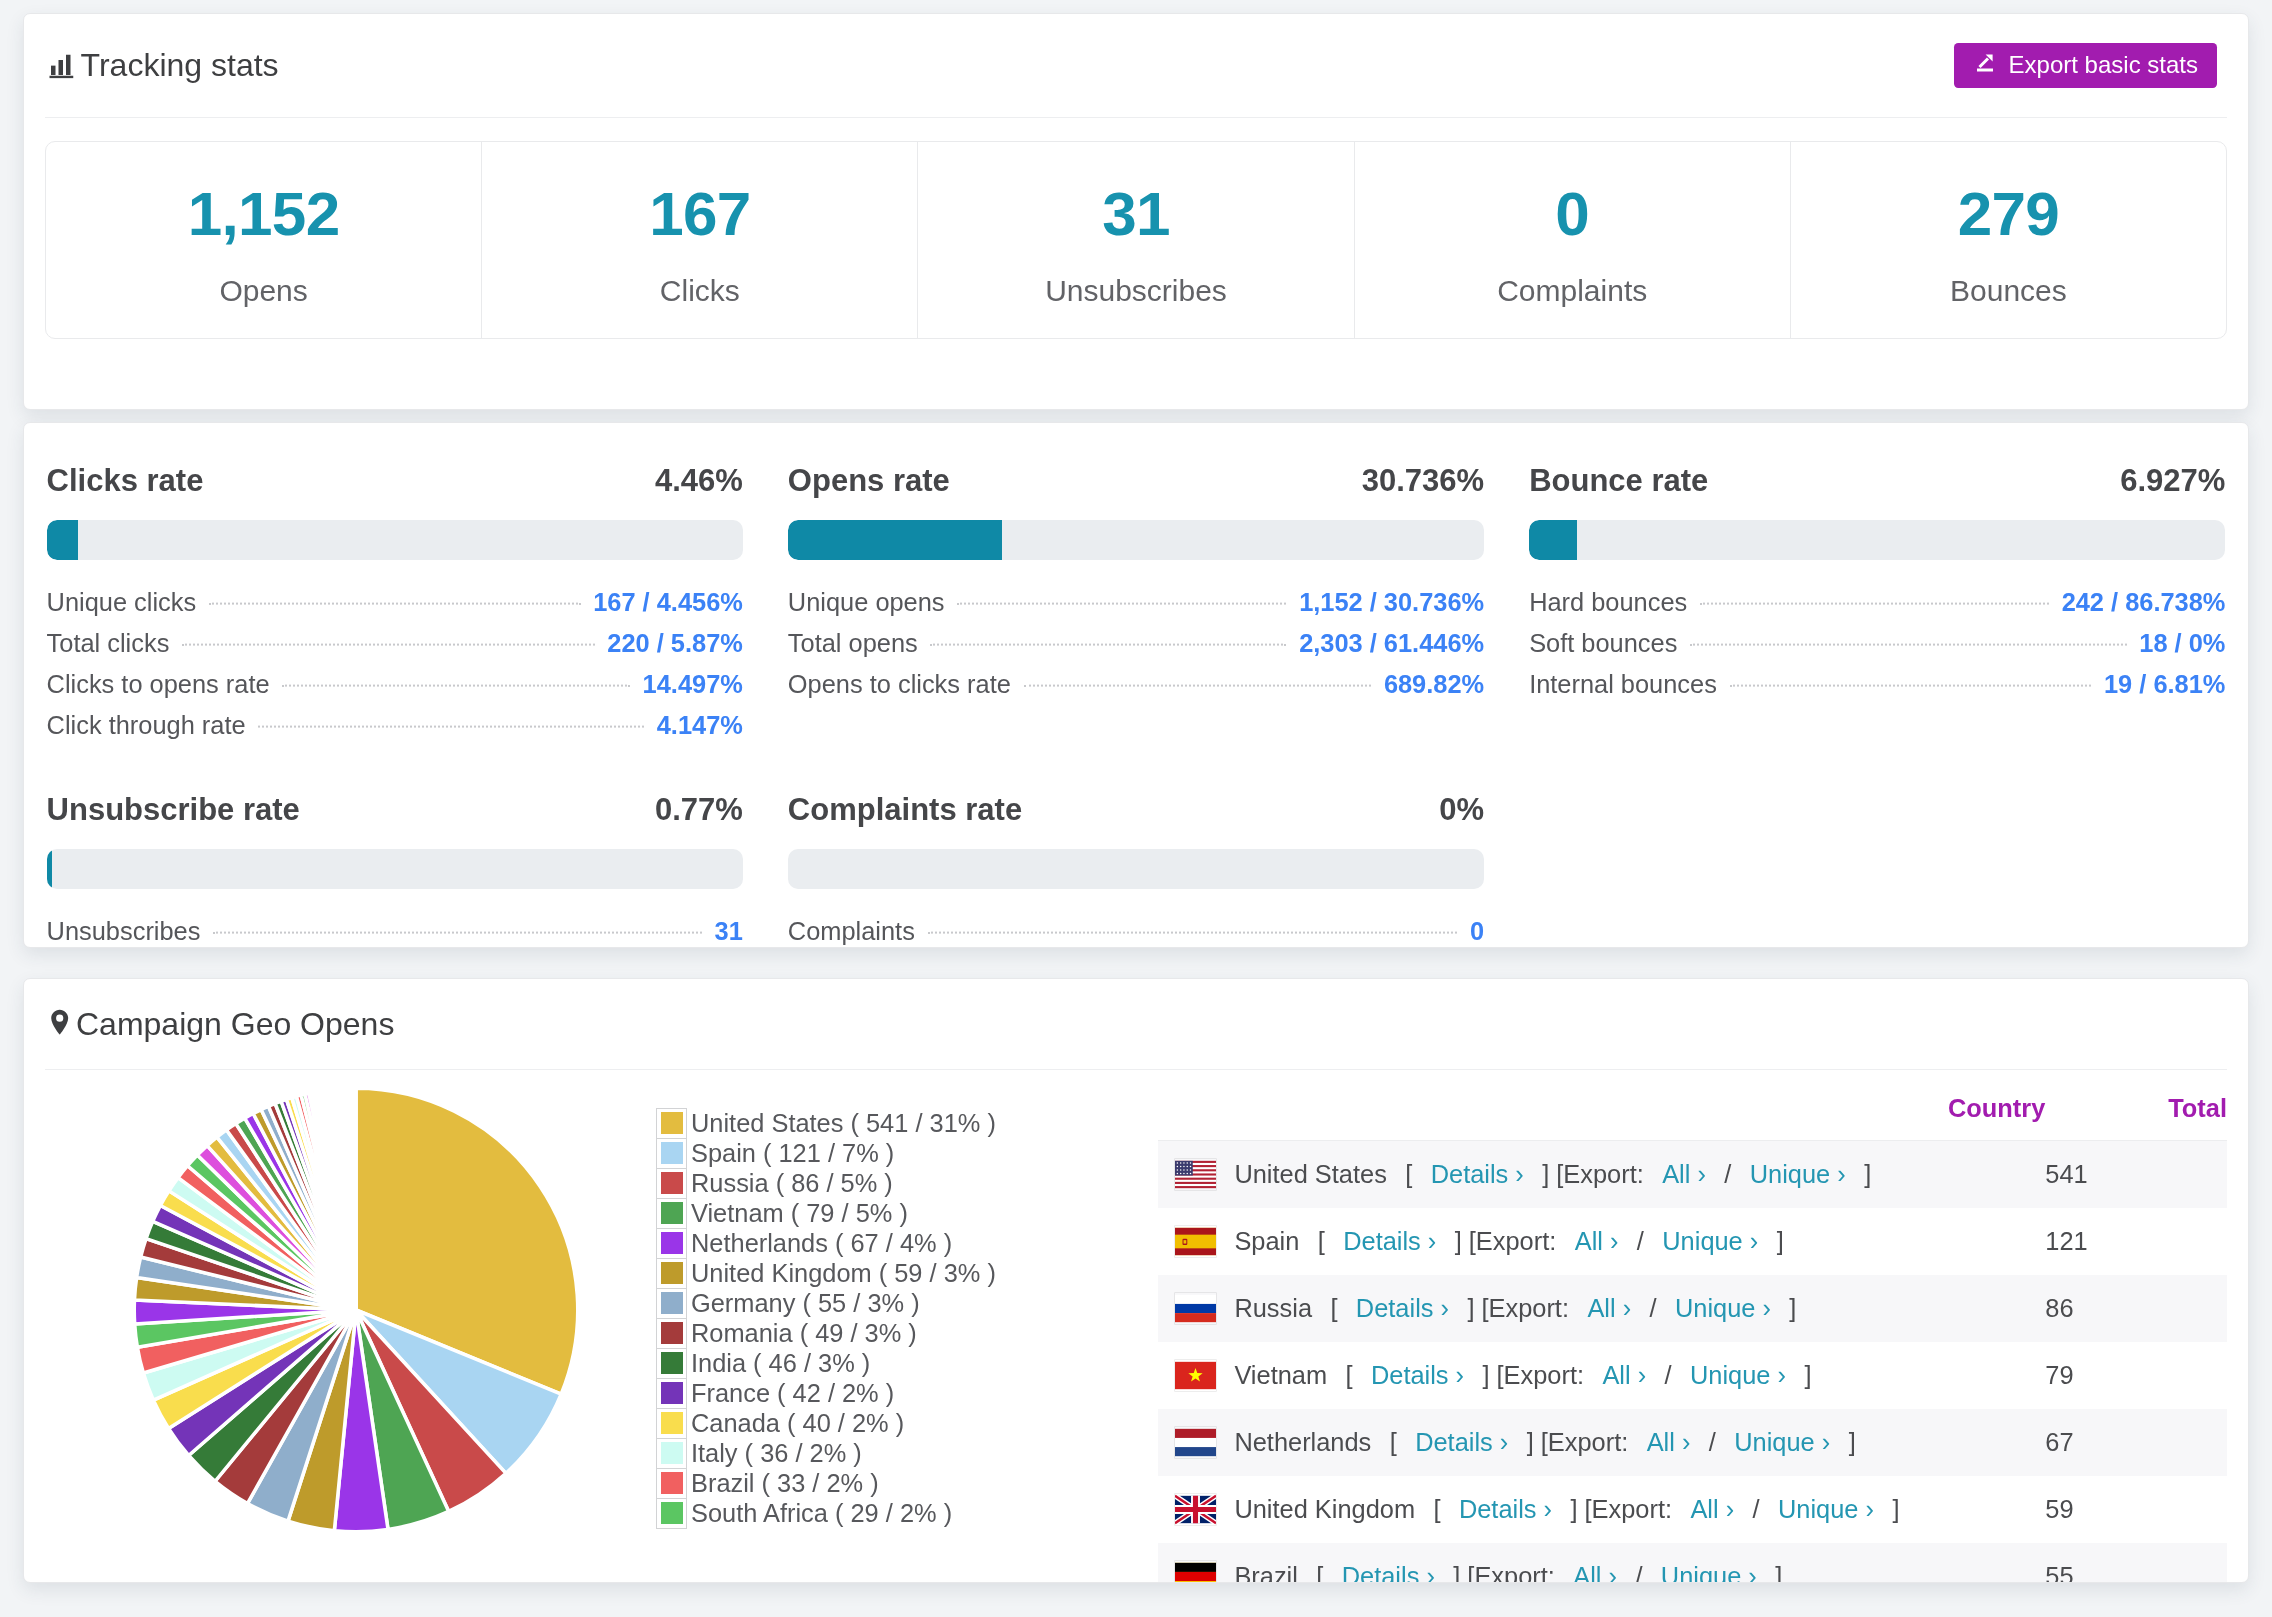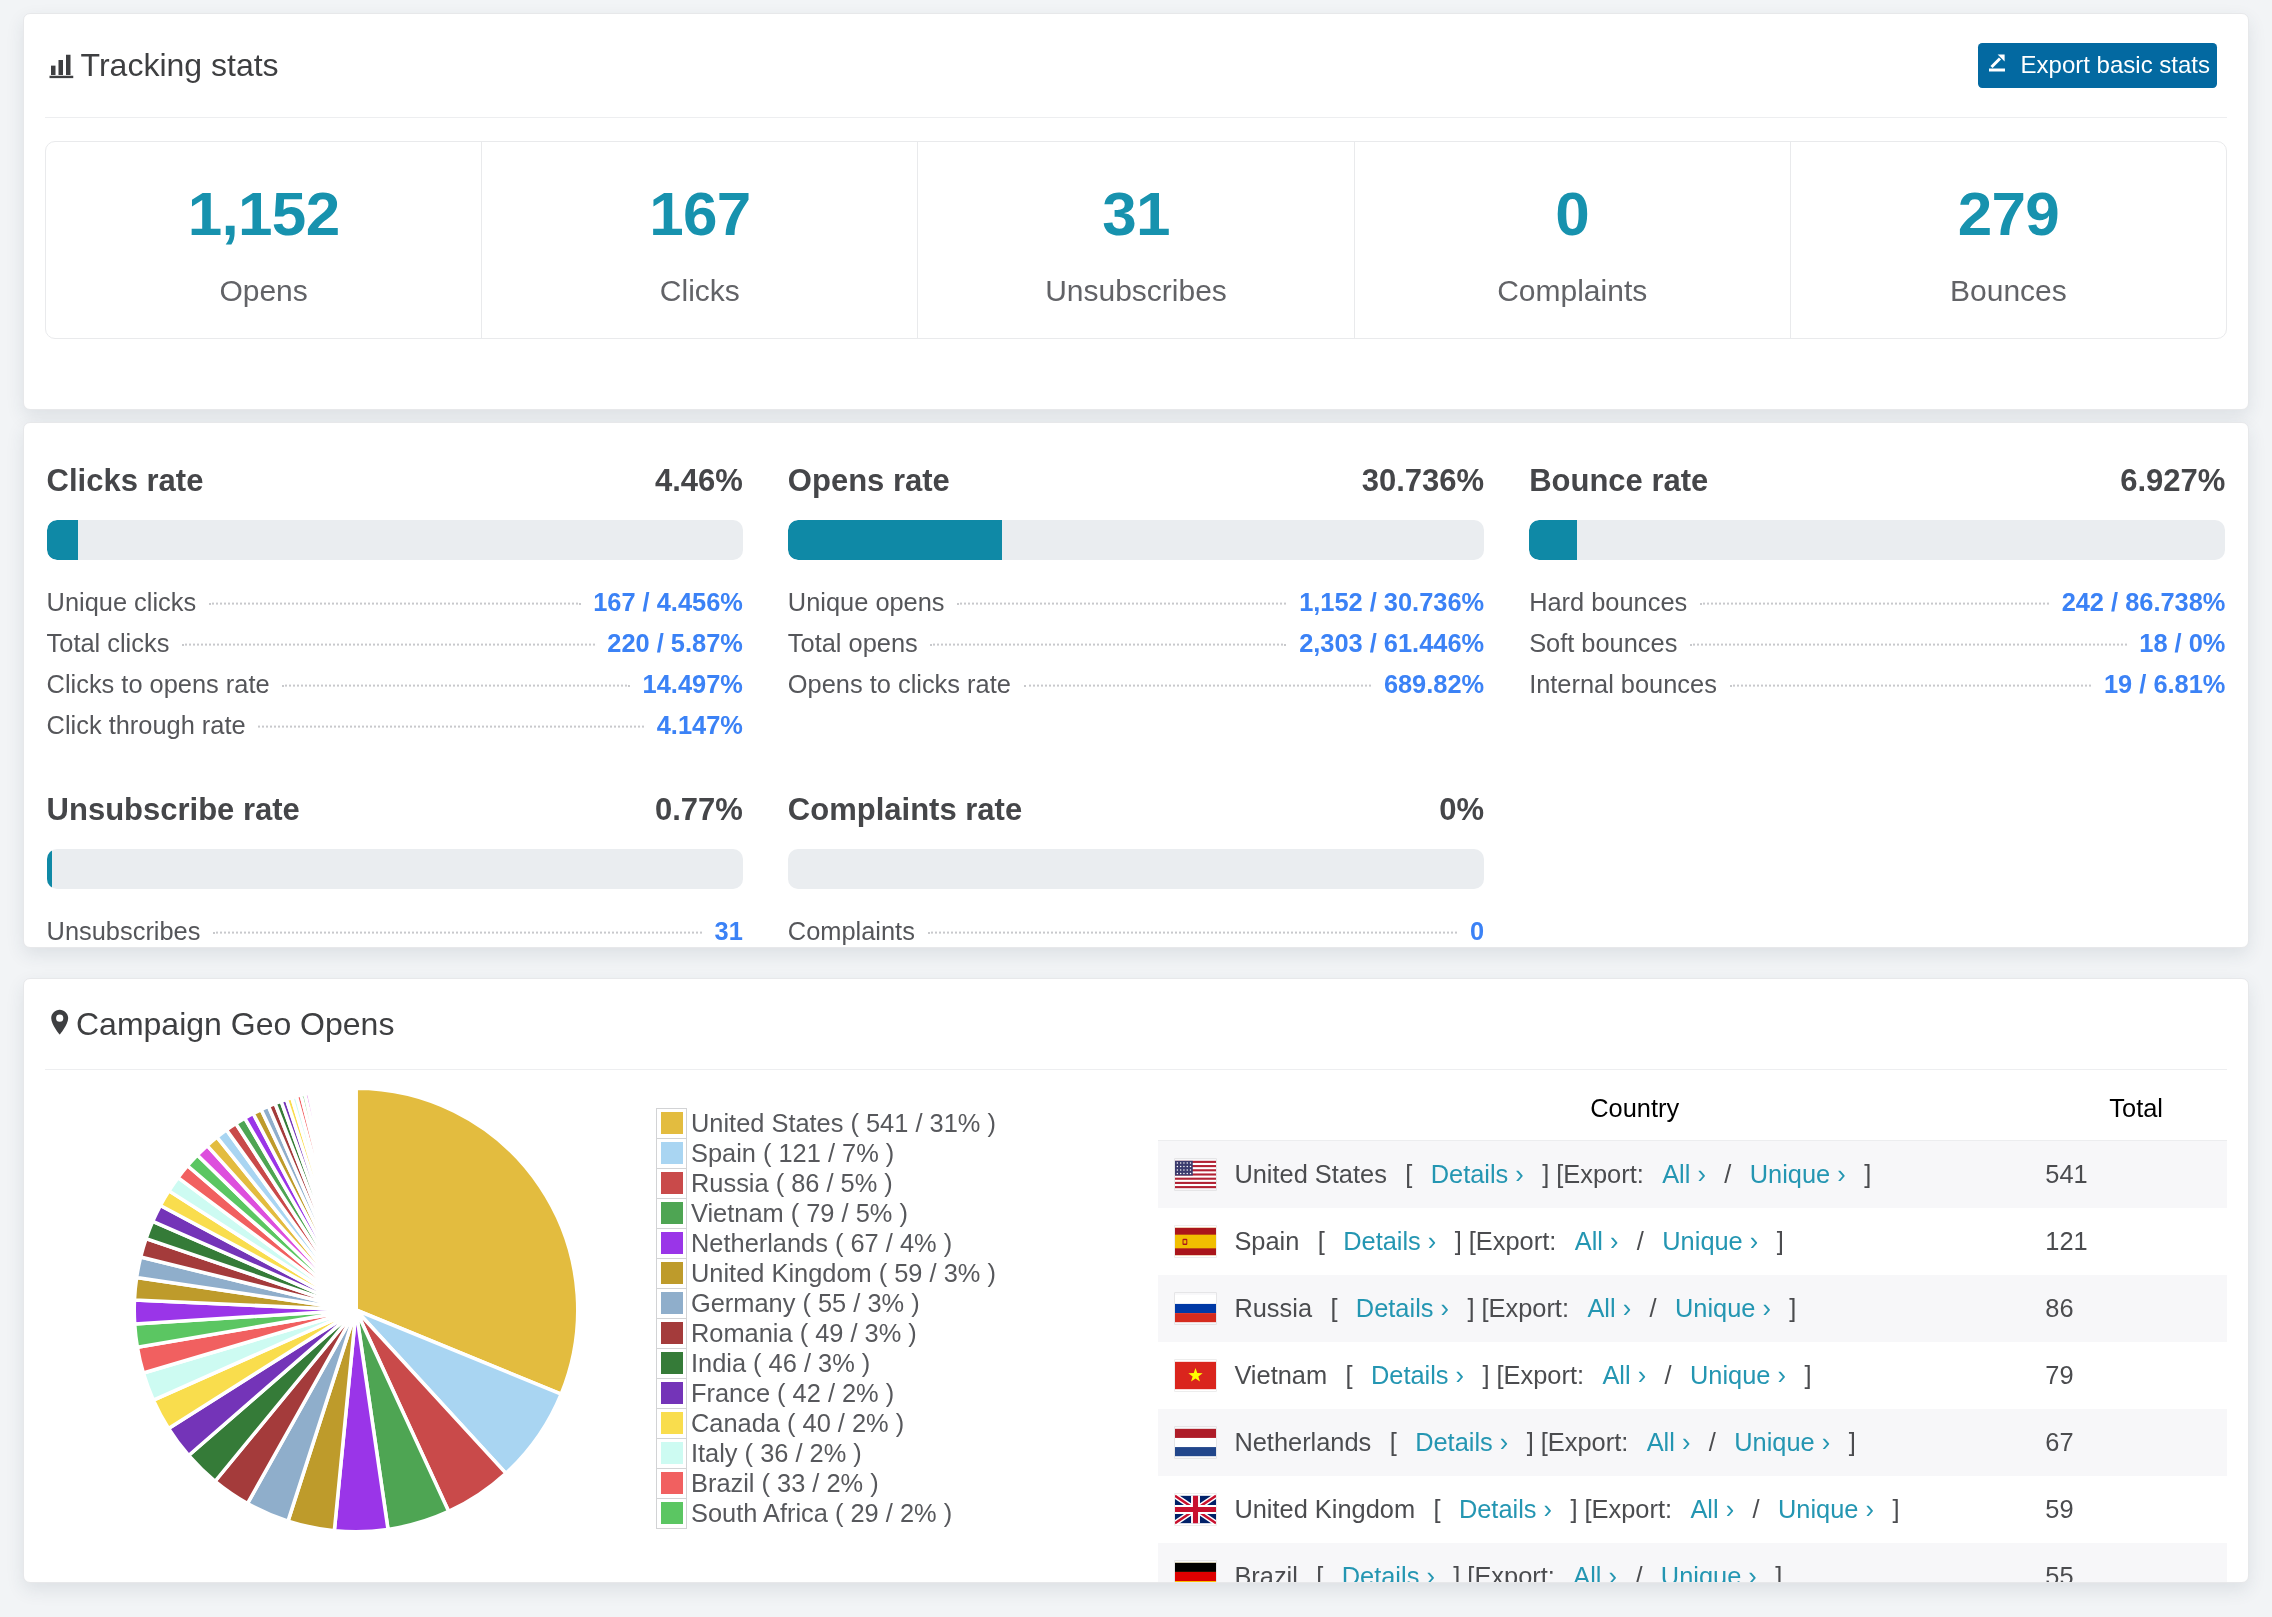--- a/index.html
+++ b/index.html
@@ -31,23 +31,23 @@
   .card-geo .card-header { height:90px; }
   .card-title {
     display:flex; align-items:center; gap:4px;
     font-size:32px; color:#3E3F41;
   }
   .card-title svg { display:block; }
   .hdr-divider { height:1.4px; background:#EDEEF0; margin:0 21px; }
 
   .export-btn {
     display:flex; align-items:center; gap:11.3px;
-    background:#0369a1; color:#FFFFFF;
+    background:#a21caf; color:#FFFFFF;
     border:none; border-radius:4.2px;
-    height:45px; padding:0 7px;
+    height:45px; padding:0 19px;
     font-size:24px; font-family:"Liberation Sans", sans-serif;
     cursor:pointer;
   }
 
   
   .stats-box {
     margin:22.6px 21px 0 21px;
     border:1.4px solid #E9EAEC; border-radius:10px;
     display:flex; height:198px;
   }
@@ -83,21 +83,21 @@
   .legend li { display:flex; align-items:center; gap:4px; height:30px; font-size:25.4px; color:#57585C; }
   .legend .swatch {
     width:31px; height:31px; flex:0 0 31px;
     border:1.4px solid #D2D3D5; padding:3.5px;
     background-clip:content-box;
   }
 
   .geo-table-wrap { position:absolute; left:1134px; right:21px; top:5.6px; }
   table.geo { width:100%; border-collapse:collapse; font-size:25.4px; color:#4B4C4F; }
   table.geo th {
-    text-align:center; font-weight:normal; color:#000000;
+    text-align:right; font-weight:bold; color:#a21caf;
     height:64px; padding-left:66px;
     border-bottom:1.4px solid #ECEDEF;
   }
   table.geo th.th-total { width:17%; padding-left:0; }
   table.geo tbody tr:nth-child(odd) { background:#F7F7F9; }
   table.geo td { height:67px; vertical-align:middle; }
   td.c-cell { padding-left:17px; }
   .c-inner { display:flex; align-items:center; gap:18.4px; }
   .flag { width:41px; height:31px; flex:0 0 41px; box-shadow:0 0 0 0.7px rgba(0,0,0,0.10); }
   .flag svg { display:block; width:100%; height:100%; }

